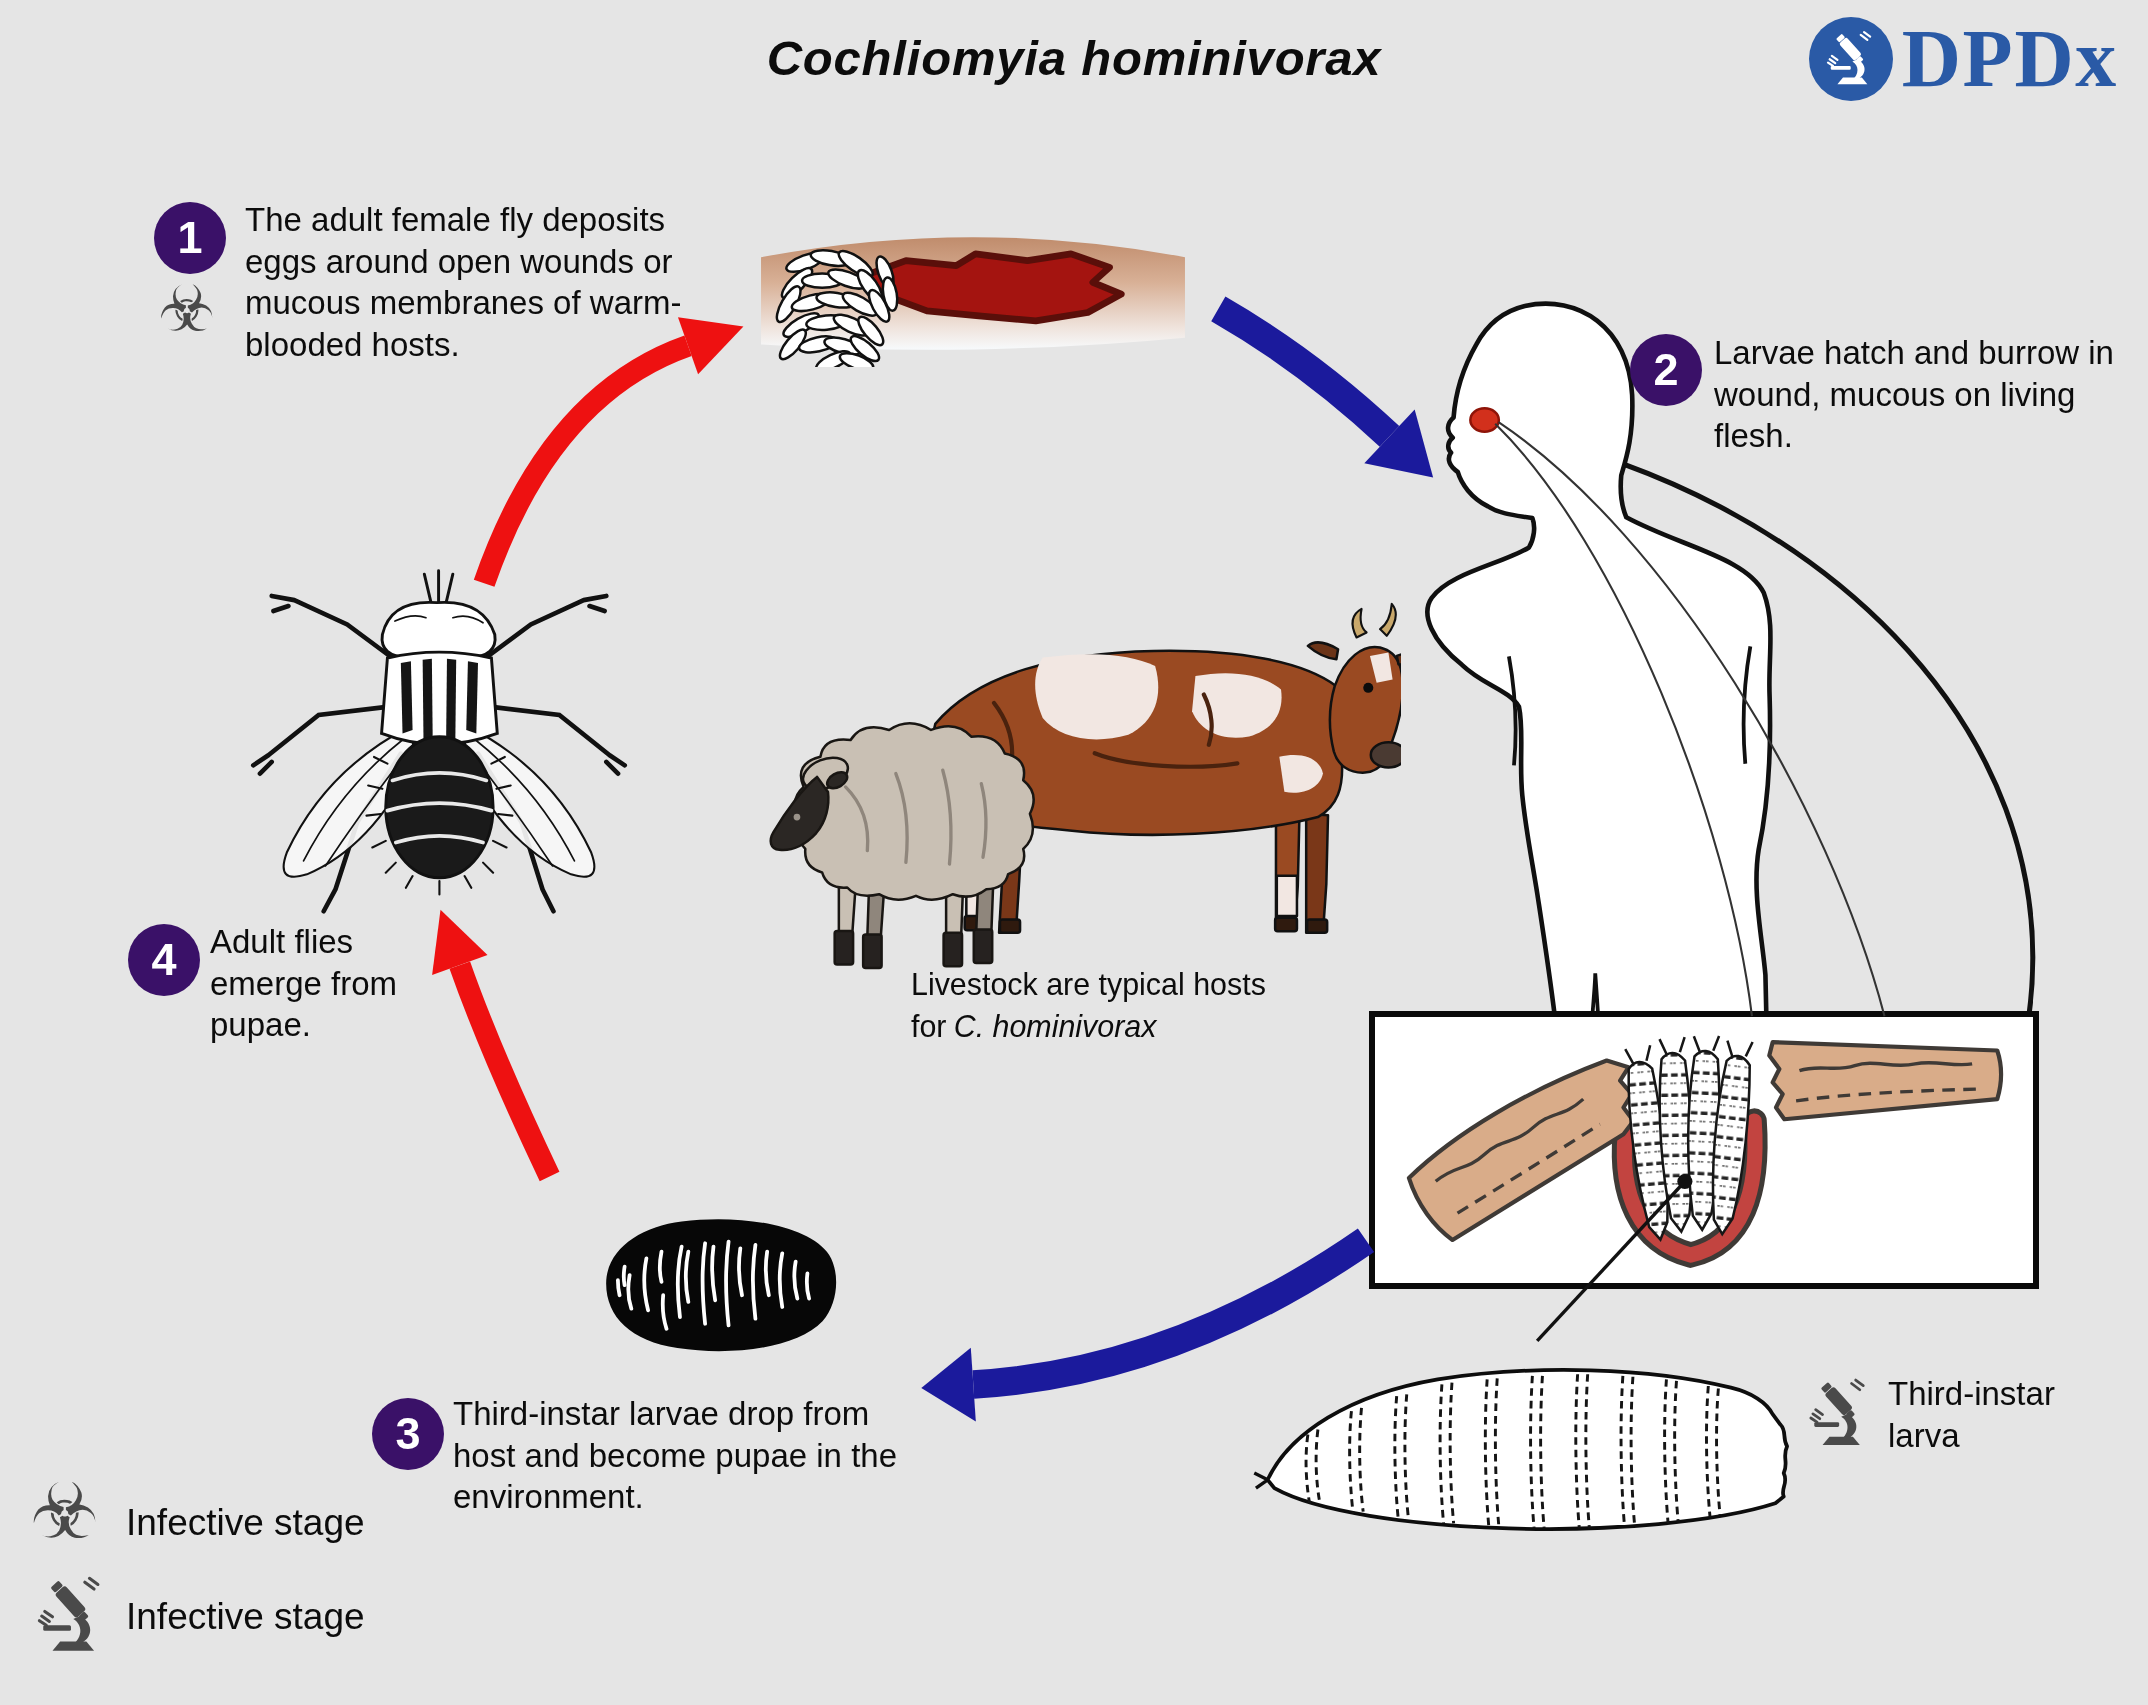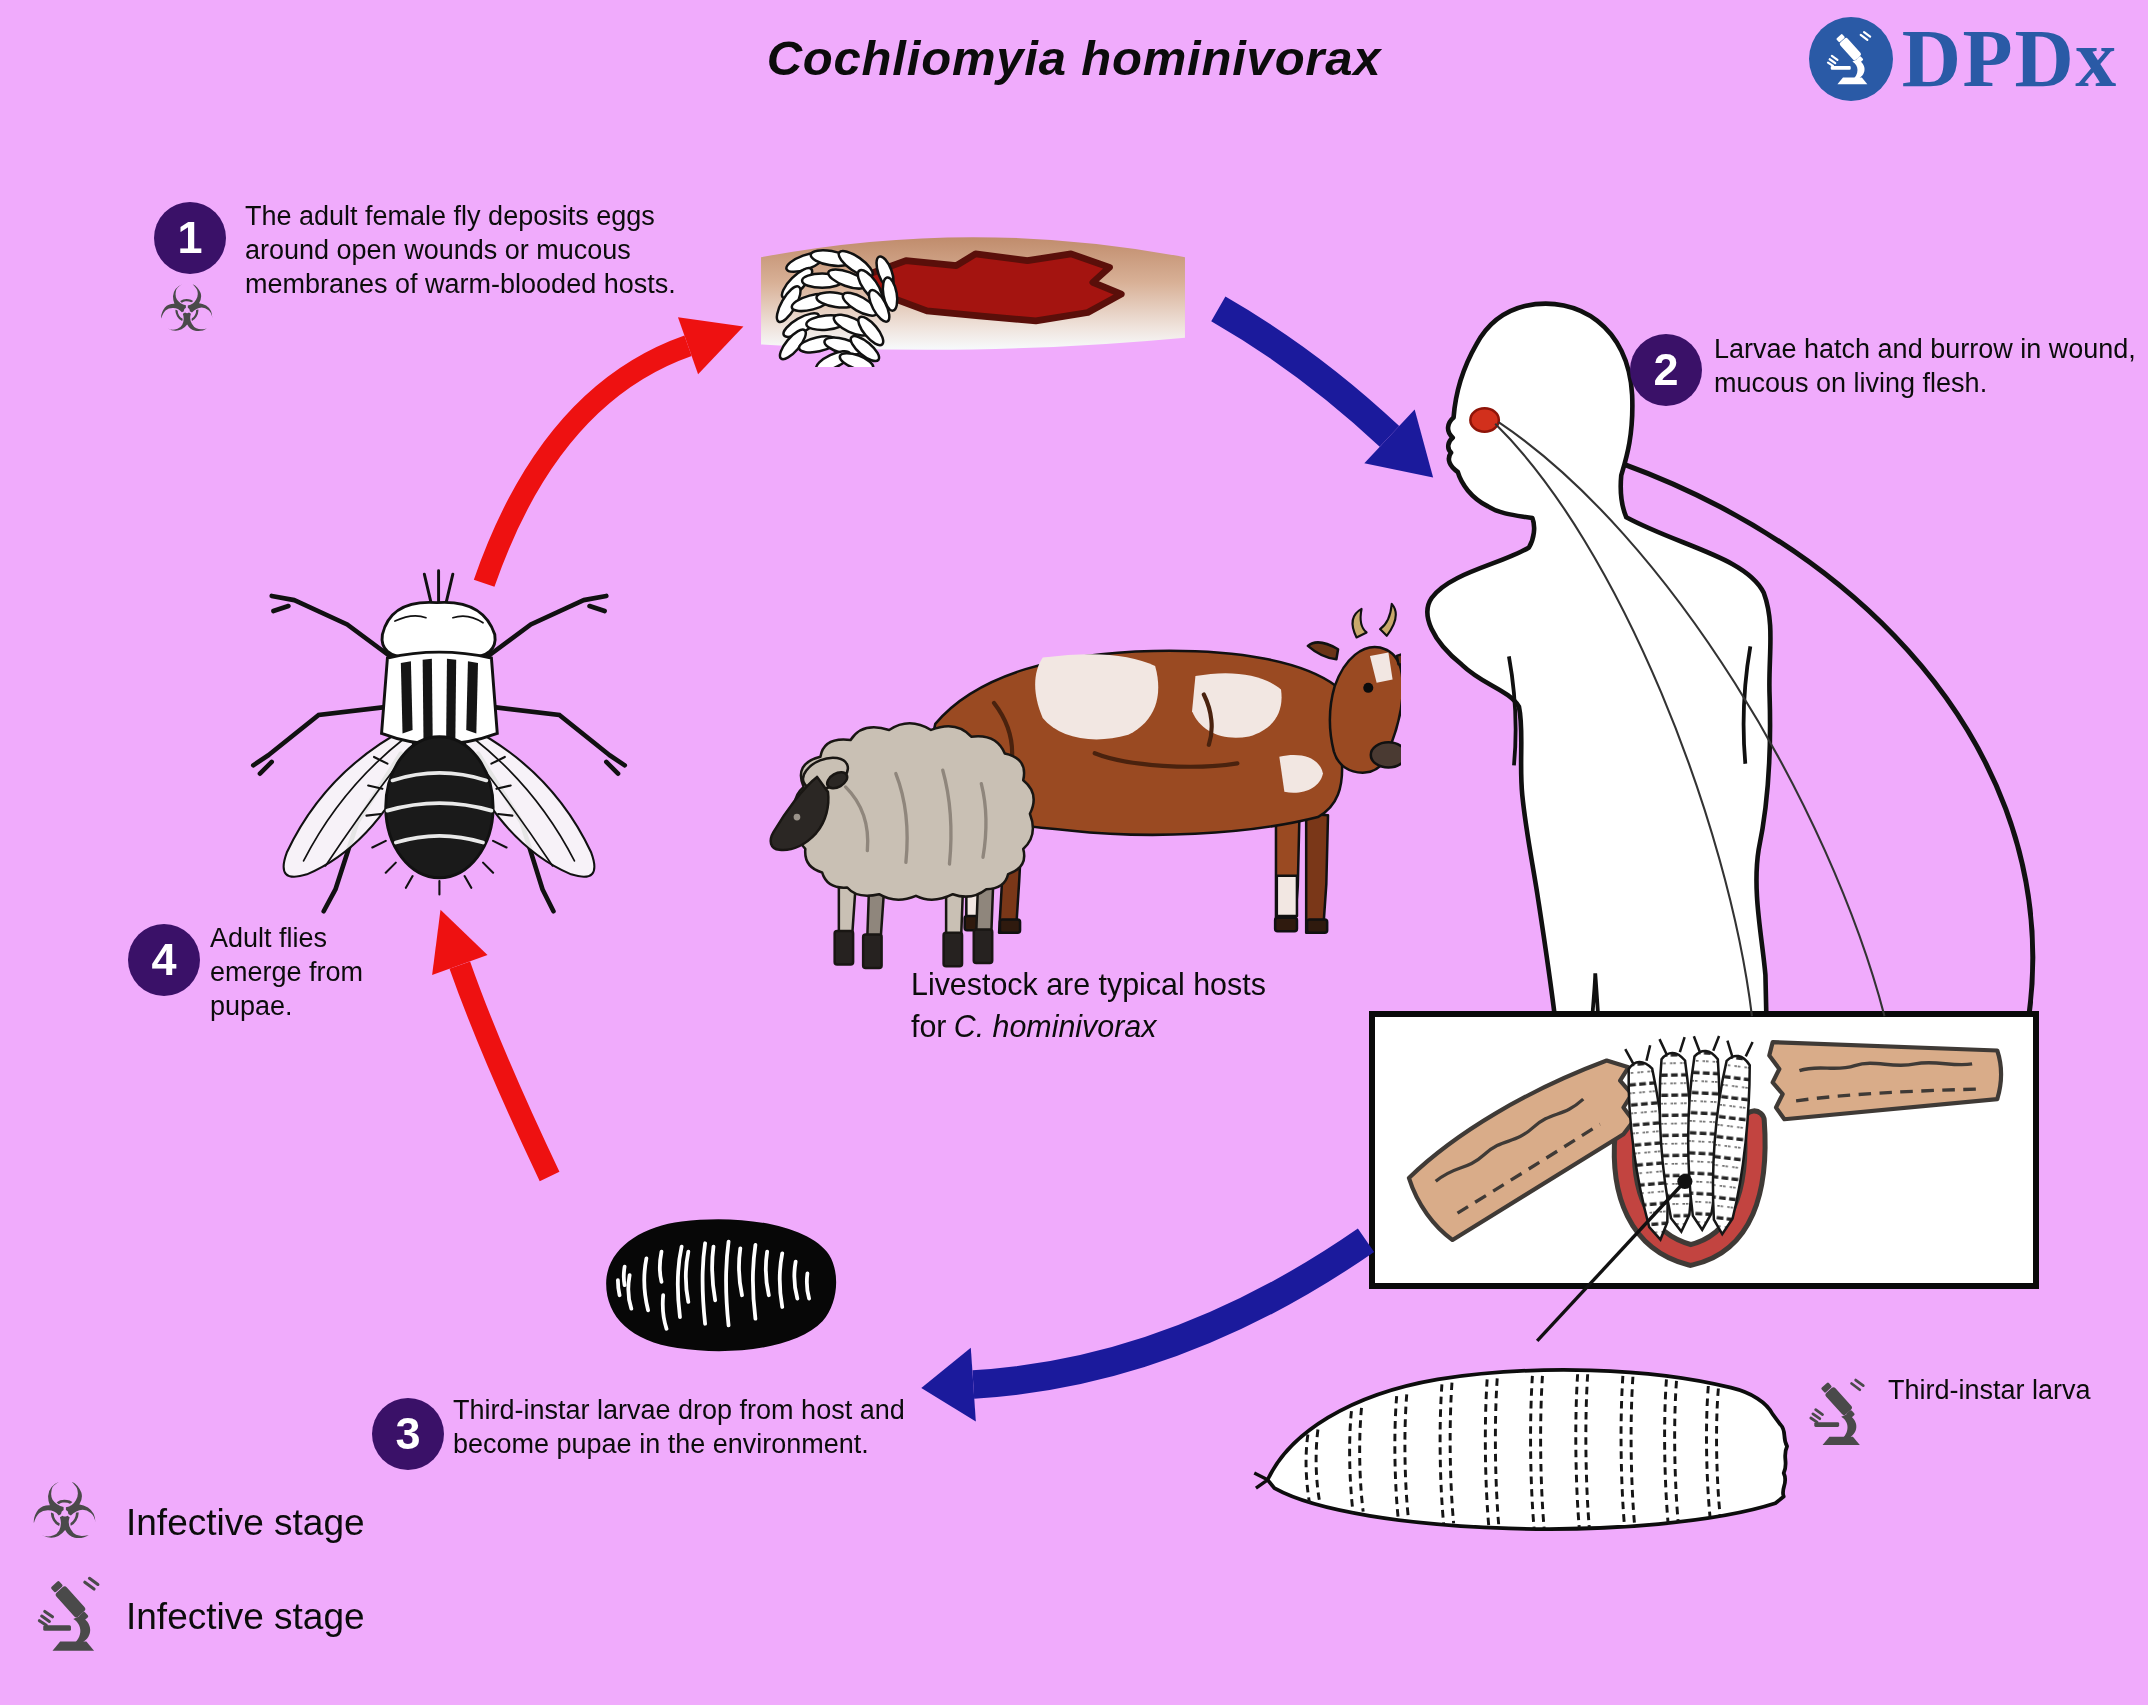--- a/index.html
+++ b/index.html
@@ -1,24 +1,24 @@
 <!DOCTYPE html>
 <html style="font-size:13.4px"><head>
 <meta charset="utf-8">
 <style>
   html,body{margin:0;padding:0;background:#fff;}
-  #canvas{position:relative;width:2148px;height:1706px;background:#f0abfc;overflow:hidden;
+  #canvas{position:relative;width:2148px;height:1706px;background:#e5e5e5;overflow:hidden;
           font-family:"Liberation Sans","DejaVu Sans",sans-serif;color:#0c0c0c;}
   .abs{position:absolute;}
   .page-title{top:30px;left:0;right:0;text-align:center;font-size:49px;font-weight:bold;font-style:italic;letter-spacing:0.8px;z-index:6;}
   .dpdx{top:17px;right:30px;display:flex;align-items:center;gap:8.4px;z-index:6;text-align:center;}
   .dpdx-word{font-family:"Liberation Serif","DejaVu Serif",serif;font-weight:600;font-size:82px;color:#2A5AA6;letter-spacing:1.7px;line-height:1;}
   .step-circle{width:72px;height:72px;border-radius:50%;background:#3A1168;color:#fff;font-size:45px;font-weight:bold;
                display:flex;align-items:center;justify-content:center;z-index:6;}
-  .step-text{font-size:27px;line-height:1.26;z-index:6;}
+  .step-text{font-size:33px;line-height:1.26;z-index:6;}
   .bio{font-family:"DejaVu Sans",sans-serif;color:#4a4a4a;line-height:1;z-index:6;}
   .caption{font-size:32px;line-height:1.32;transform:scaleX(.95);transform-origin:left top;z-index:6;}
   .it{font-style:italic;margin-left:7.6px;}
   .legend-label{font-size:37px;z-index:6;}
   .inset-box{left:1369px;top:1011px;width:670px;height:278px;border:6.7px solid #0a0a0a;background:#fff;box-sizing:border-box;z-index:3;}
   .z1{z-index:1}.z2{z-index:2}.z3{z-index:3}.z4{z-index:4}.z6{z-index:6}
   svg{display:block;}
 </style>
 </head>
 <body>

